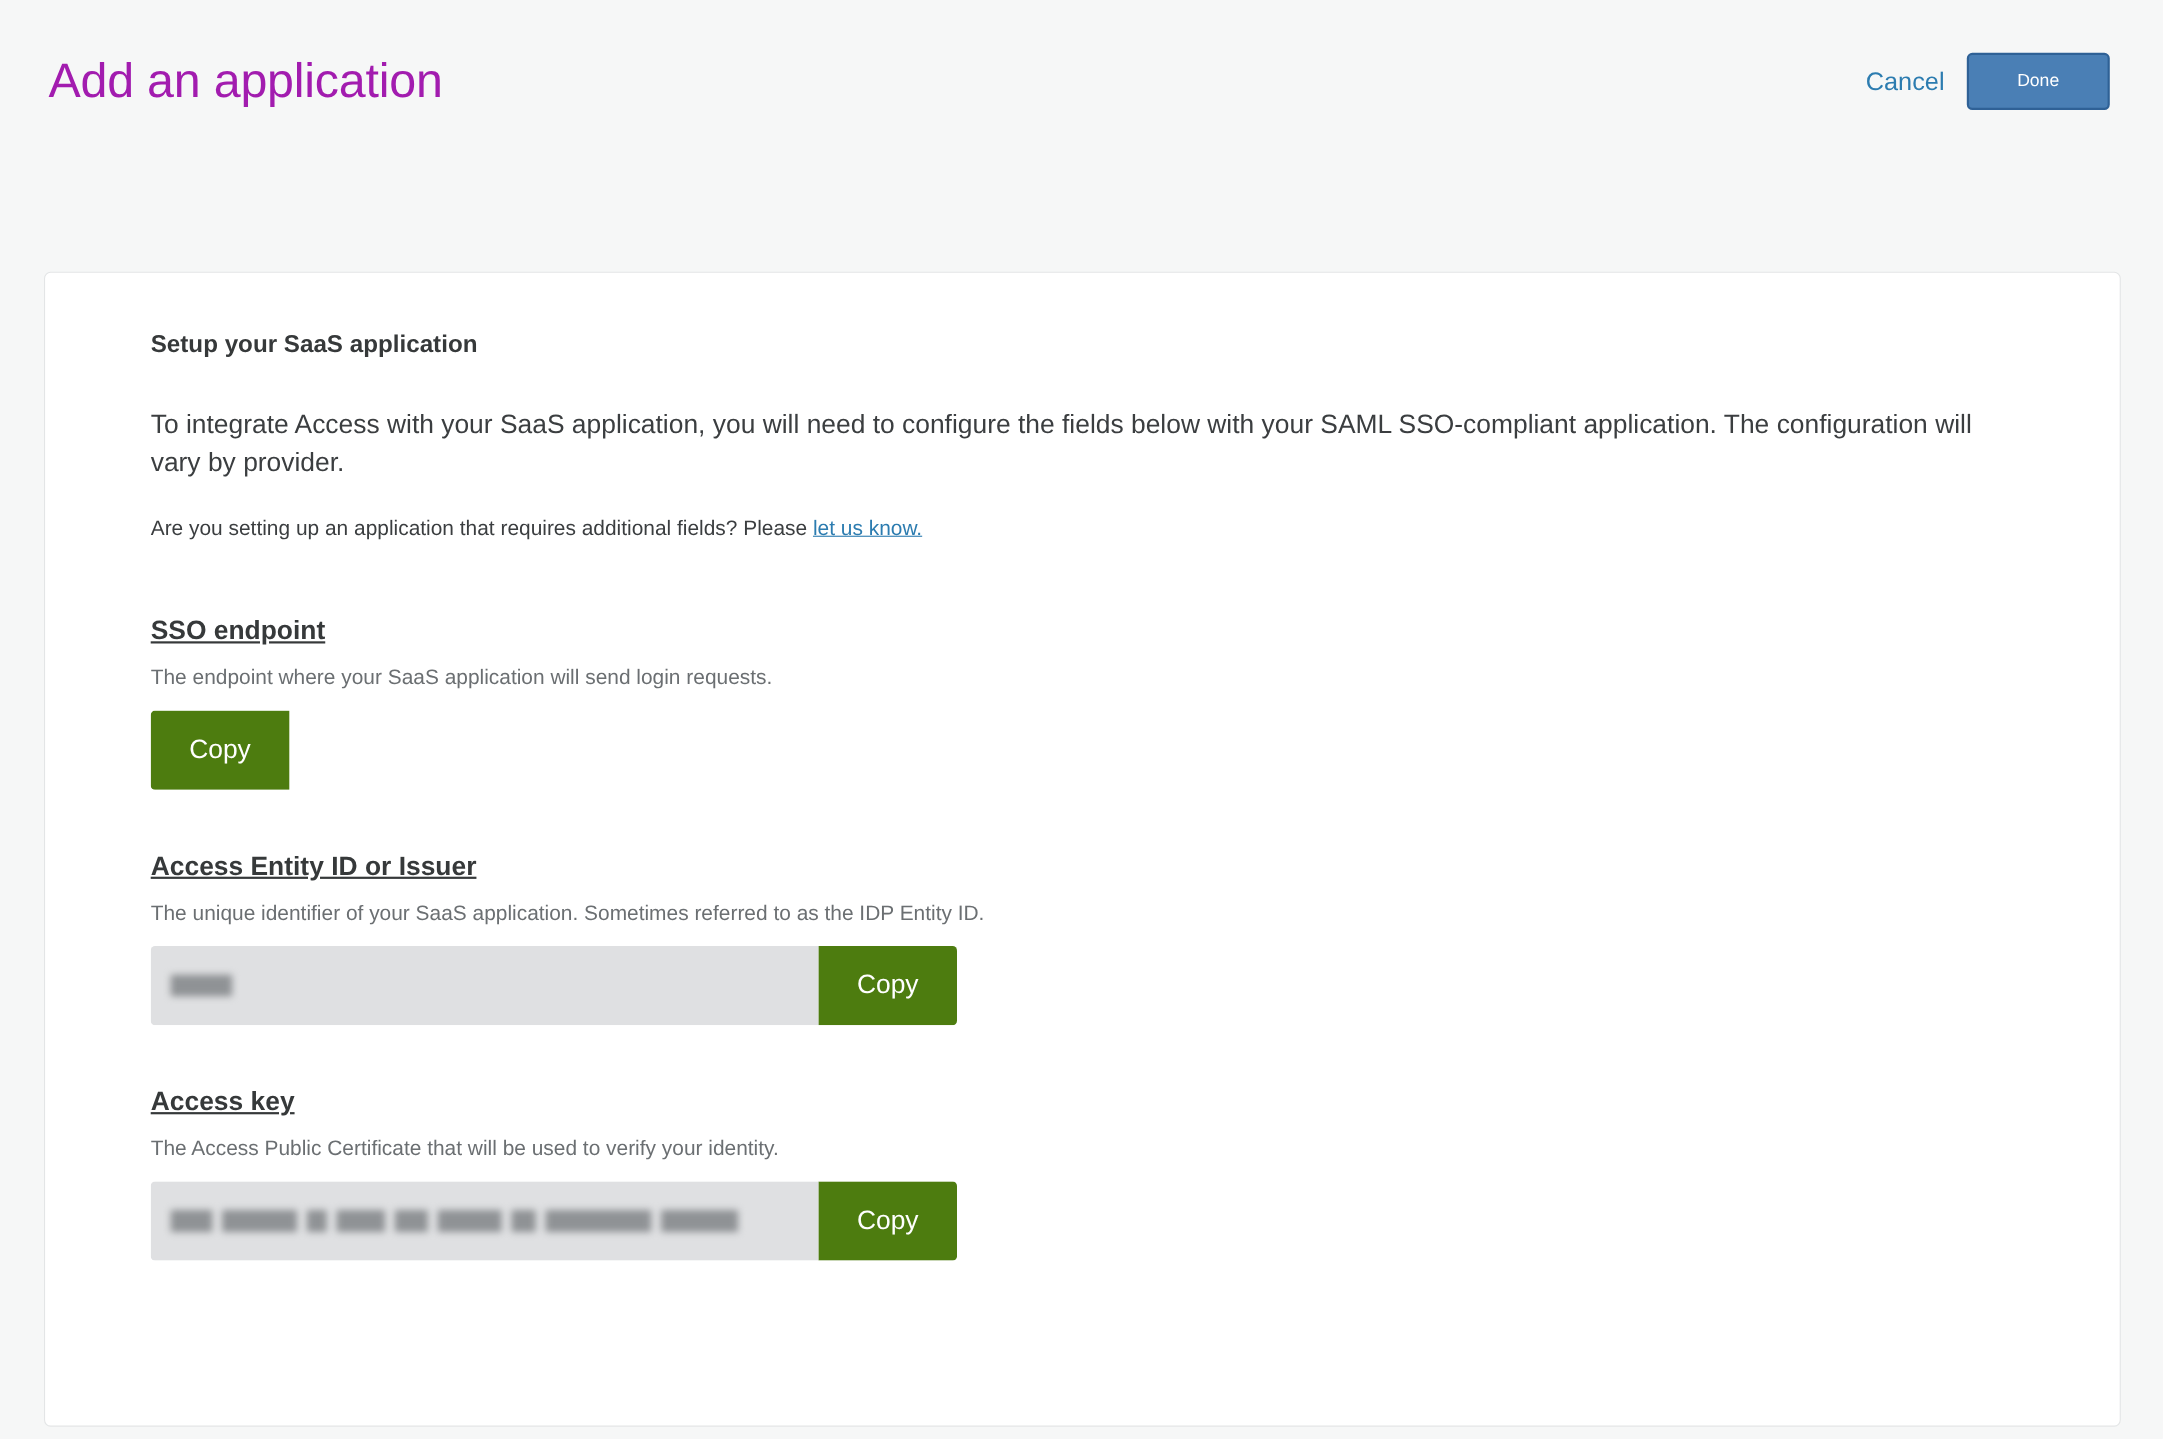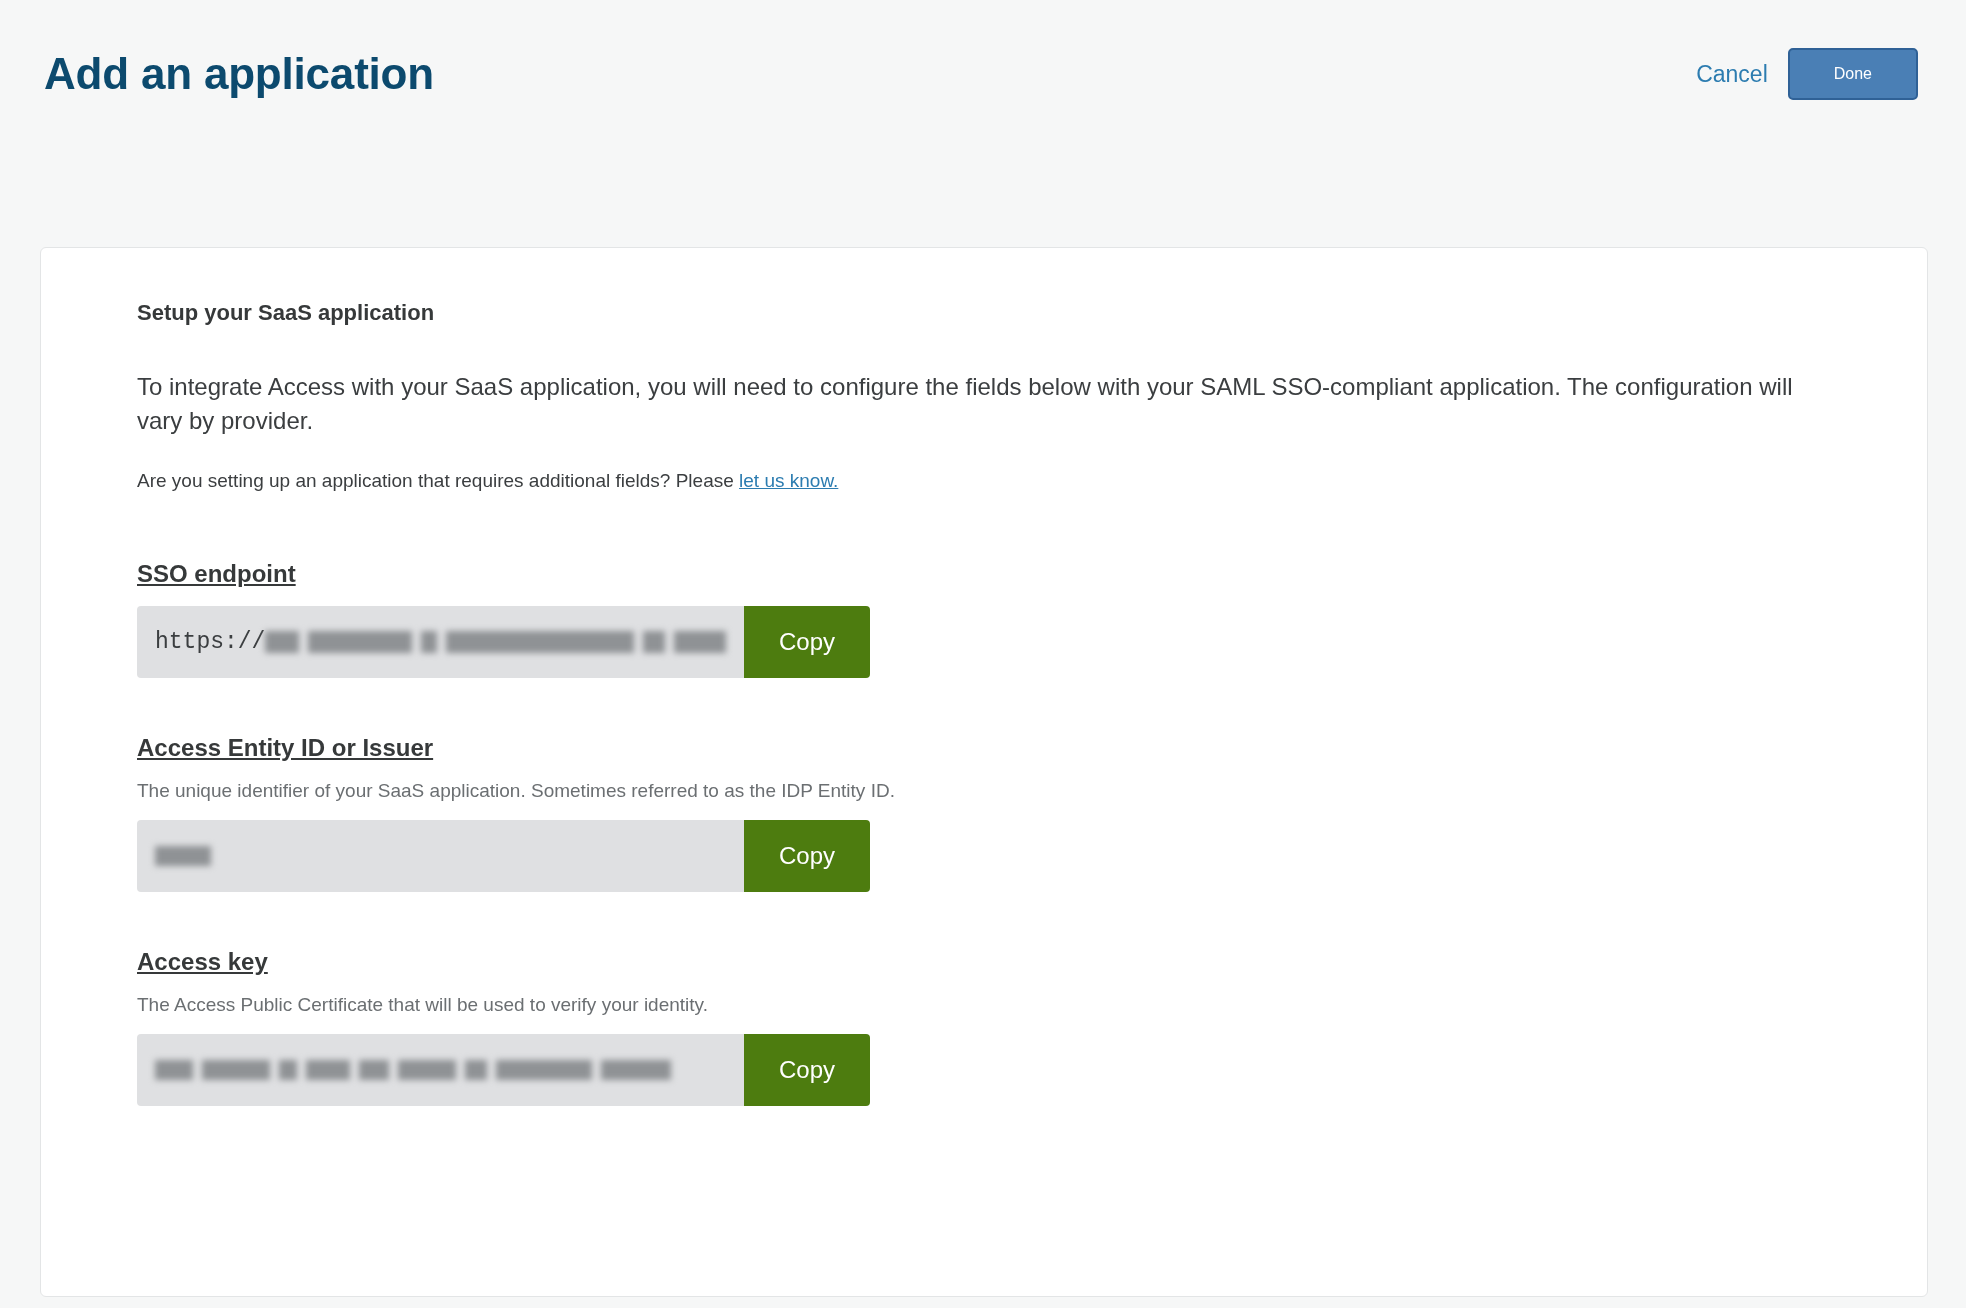--- a/index.html
+++ b/index.html
@@ -25,22 +25,22 @@
   .header {
     position: relative;
     height: 148px;
     padding: 0 40px;
     display: flex;
     align-items: center;
     justify-content: space-between;
   }
   .page-title {
     font-size: 44px;
-    font-weight: 700;
-    color: #0c4a6e;
+    font-weight: 400;
+    color: #a21caf;
     letter-spacing: -0.2px;
     margin: 0;
     padding-left: 4px;
     line-height: 1.1;
   }
   .header-actions {
     display: flex;
     align-items: center;
     gap: 10px;
     padding-right: 8px;
@@ -194,27 +194,22 @@
 
     <p class="intro">To integrate Access with your SaaS application, you will need to configure the fields below with your SAML SSO-compliant application. The configuration will vary by provider.</p>
 
     <p class="subnote">
       <span>Are you setting up an application that requires additional fields? Please</span>
       <a href="#">let us know.</a>
     </p>
 
     <div class="field-block">
       <div class="field-label">SSO endpoint</div>
+      <div class="field-desc">The endpoint where your SaaS application will send login requests.</div>
       <div class="copy-row">
-        <div class="copy-value">
-          <span class="txt">https://</span>
-          <span class="redact">
-            <i style="width:34px"></i><i style="width:104px"></i><i style="width:16px"></i><i style="width:188px"></i><i style="width:22px"></i><i style="width:72px"></i>
-          </span>
-        </div>
         <button class="copy-button">Copy</button>
       </div>
     </div>
 
     <div class="field-block">
       <div class="field-label">Access Entity ID or Issuer</div>
       <div class="field-desc">The unique identifier of your SaaS application. Sometimes referred to as the IDP Entity ID.</div>
       <div class="copy-row">
         <div class="copy-value">
           <span class="txt"></span>

